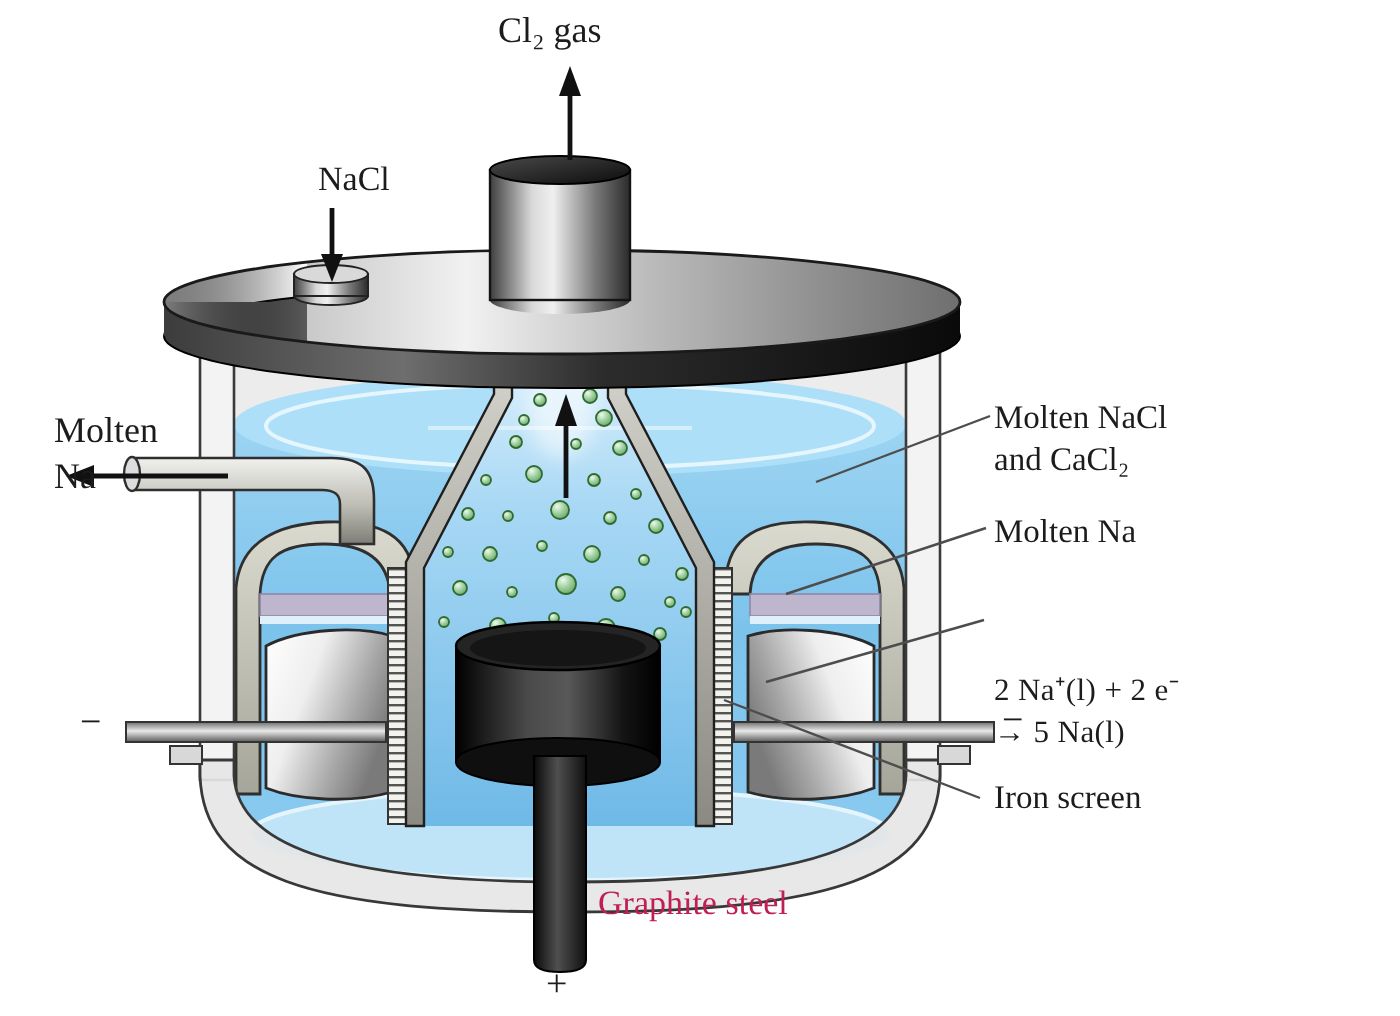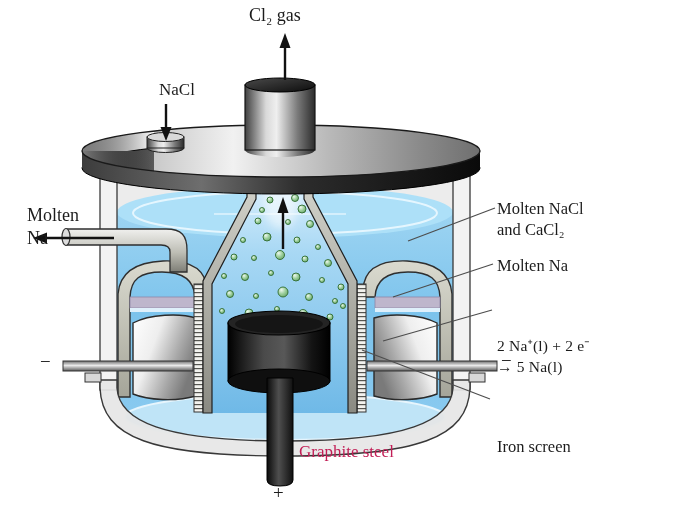--- a/index.html
+++ b/index.html
@@ -249,21 +249,21 @@
 
 <div class="lbl big" style="left:249px;top:5px;">Cl₂ gas</div>
 <div class="lbl" style="left:139px;top:79px;font-size:17px;margin-left:20px;">NaCl</div>
 <div class="lbl" style="left:4px;top:204px;font-size:18px;line-height:23px;margin-left:23px;">Molten
 Na</div>
 
 <div class="lbl" style="left:497px;top:198px;">Molten NaCl
 and CaCl₂</div>
 <div class="lbl" style="left:497px;top:255px;">Molten Na</div>
 <div class="lbl eq" style="left:497px;top:335px;">2 Na⁺(l) + 2 e⁻ → 5 Na(l)</div>
-<div class="lbl" style="left:497px;top:388px;margin-top:48px;">Iron screen</div>
+<div class="lbl" style="left:497px;top:388px;">Iron screen</div>
 
 <div class="lbl sign" style="left:40px;top:352px;">−</div>
 <div class="lbl sign" style="left:501px;top:351px;">−</div>
 
 <div class="lbl" style="left: 299px; top: 441px; font-size: 17px; color: rgb(194, 30, 86);">Graphite steel</div>
 <div class="lbl sign" style="left:273px;top:483px;">+</div>
 
 </div>
 
 </body></html>

